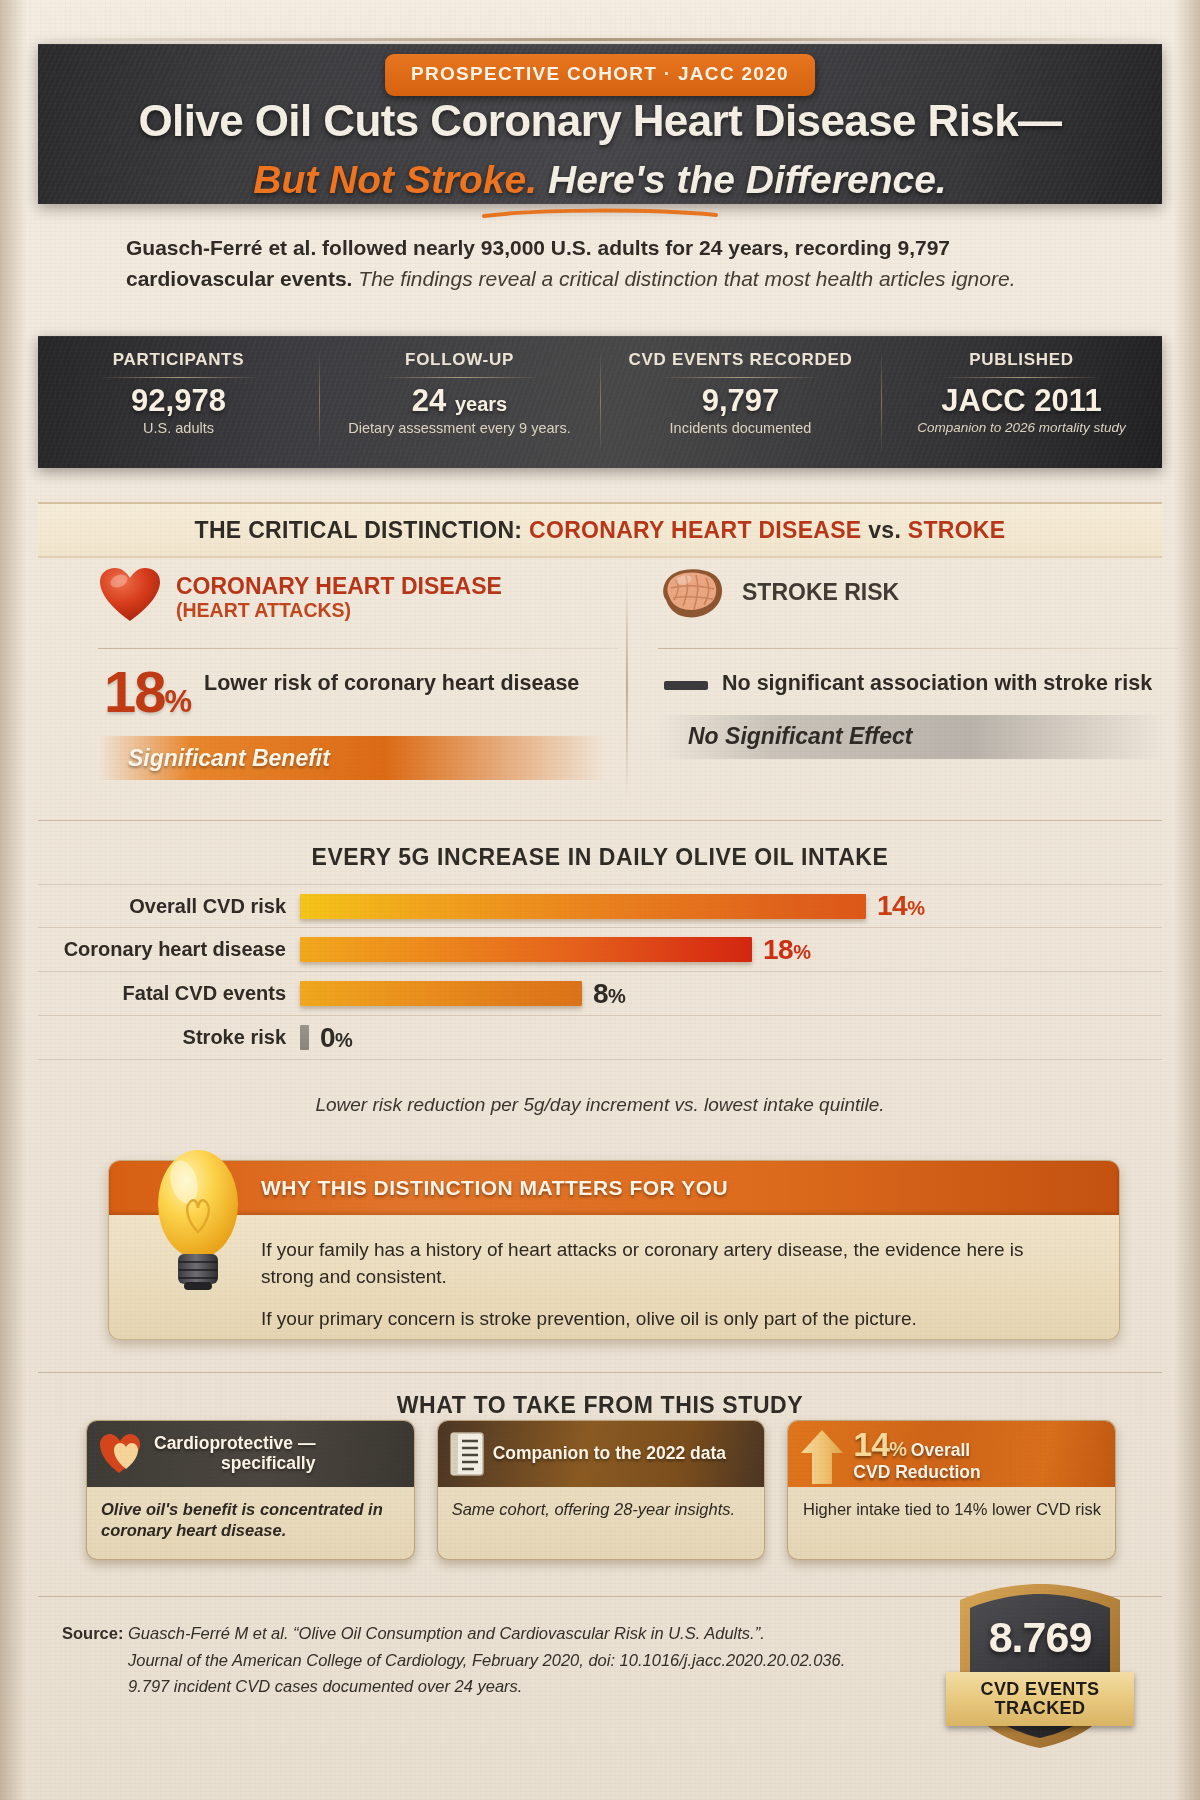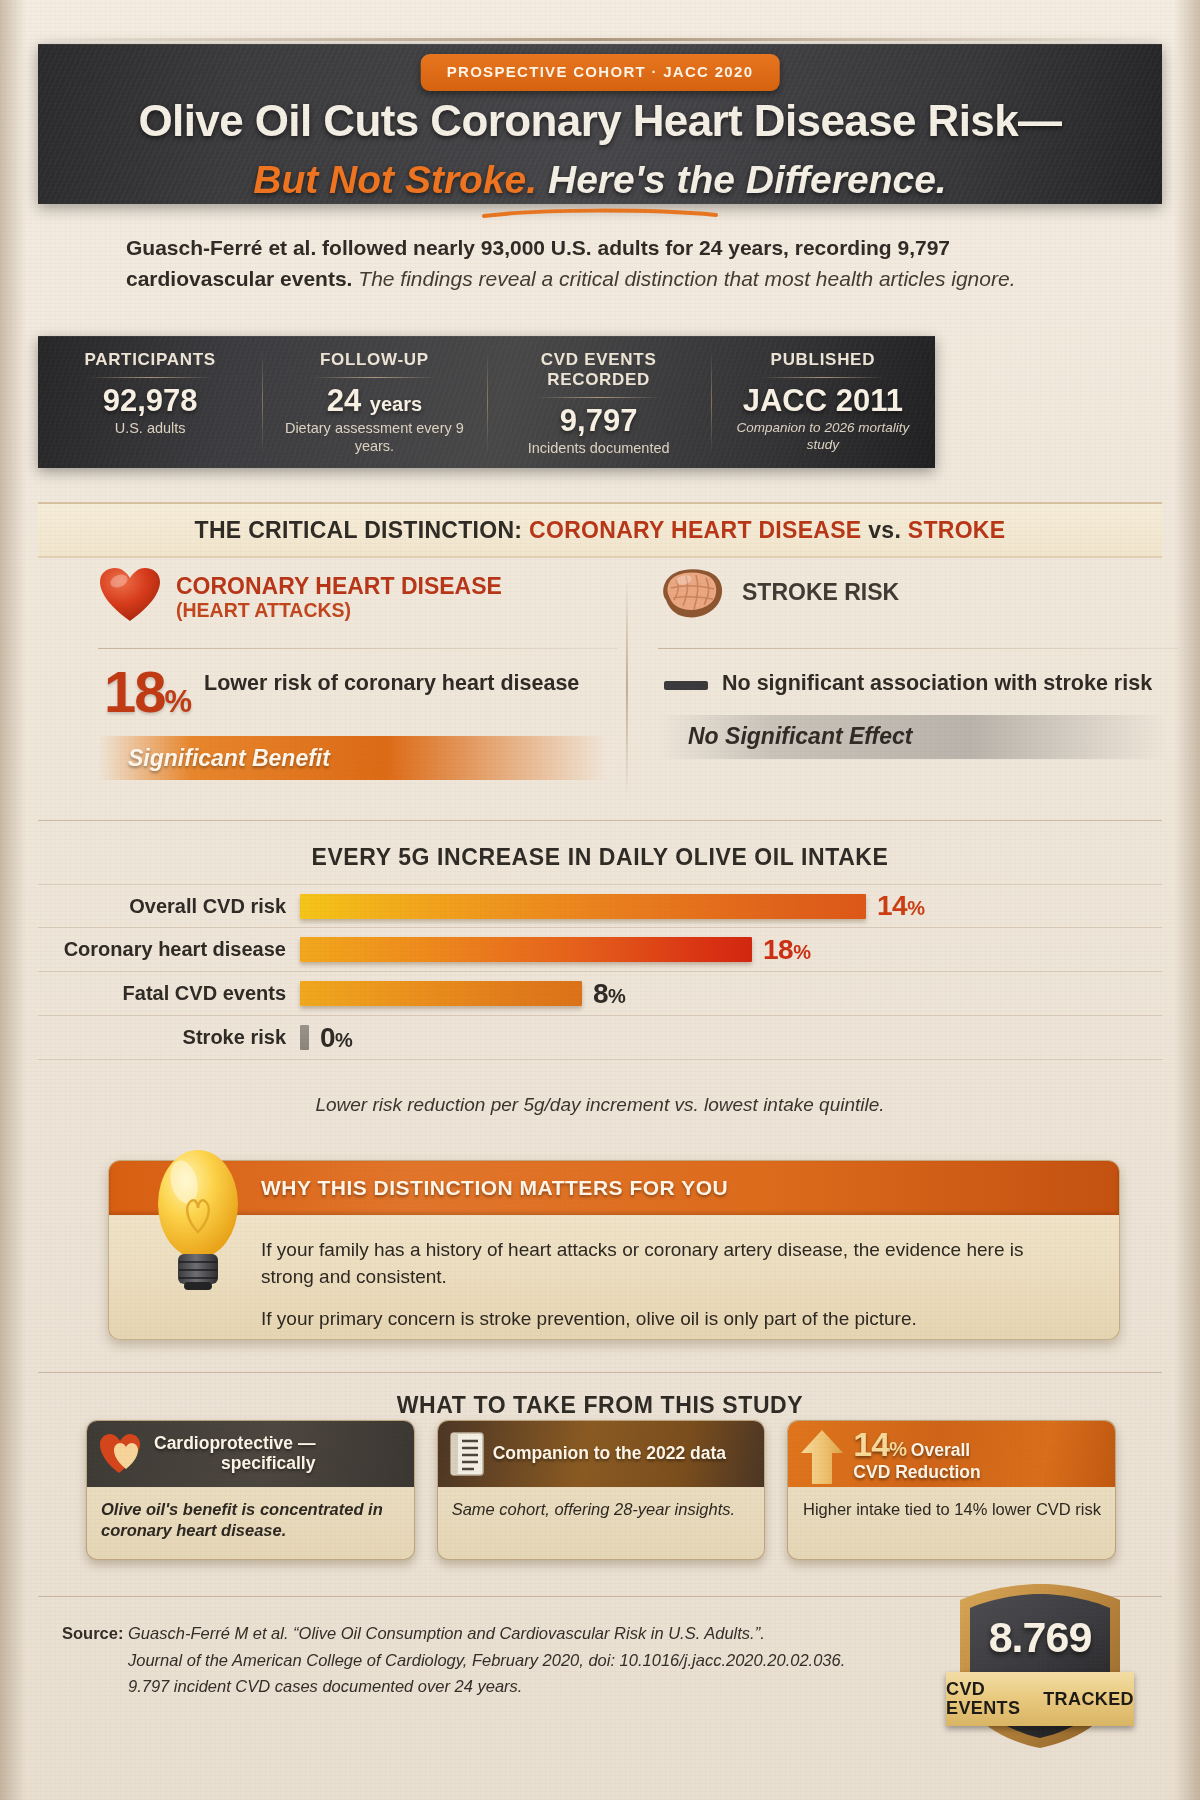--- a/index.html
+++ b/index.html
@@ -33,21 +33,21 @@
     box-shadow:0 4px 14px rgba(0,0,0,.35), inset 0 1px 0 rgba(255,255,255,.06);
   }
   .header-band::before{
     content:"";position:absolute;inset:0;
     background:repeating-linear-gradient(115deg, rgba(255,255,255,.018) 0 2px, rgba(0,0,0,.02) 2px 5px);
   }
   .header-top-rule{position:absolute;left:0;top:6px;width:1124px;height:3px;background:linear-gradient(90deg,rgba(160,130,95,0),rgba(150,120,85,.65),rgba(160,130,95,0));}
   .kicker{
     position:absolute;left:50%;transform:translateX(-50%);top:22px;
     background:linear-gradient(180deg,#e8751f,#d4620f);
-    color:#fdf3e6;font-weight:bold;font-size:15px;letter-spacing:1.3px;
+    color:#fdf3e6;font-weight:bold;font-size:19px;letter-spacing:1.3px;
     padding:9px 26px 11px;border-radius:9px;
     box-shadow:0 3px 7px rgba(0,0,0,.42);
     white-space:nowrap;z-index:3;
   }
   .title1{
     position:absolute;left:0;right:0;top:64px;text-align:center;
     font-size:44px;font-weight:bold;color:#f4efe5;letter-spacing:-.6px;
     text-shadow:0 2px 5px rgba(0,0,0,.6);
   }
   .title2{
@@ -61,21 +61,21 @@
   
   .intro{
     position:absolute;left:126px;top:232px;width:960px;
     font-size:21px;line-height:1.48;color:#2f2a26;
   }
   .intro b{font-weight:bold;}
   .intro i{font-style:italic;color:#433b33;}
 
   
   .stats{
-    position:absolute;left:38px;top:336px;width:897px;height:132px;
+    position:absolute;left:38px;top:336px;width:1124px;height:132px;
     background:linear-gradient(100deg,#262628 0%,#3c3c40 22%,#484849 52%,#333336 82%,#202022 100%);
     box-shadow:0 4px 13px rgba(0,0,0,.35), inset 0 1px 0 rgba(255,255,255,.06);
     display:flex;
   }
   .stats::before{content:"";position:absolute;inset:0;background:repeating-linear-gradient(110deg,rgba(255,255,255,.016) 0 2px,rgba(0,0,0,.02) 2px 5px);}
   .stat{flex:1;position:relative;padding:14px 10px 0;text-align:center;z-index:2;}
   .stat + .stat::before{content:"";position:absolute;left:0;top:14px;bottom:14px;width:1px;background:linear-gradient(180deg,rgba(190,165,130,0),rgba(190,165,130,.55),rgba(190,165,130,0));}
   .stat-label{font-size:17px;font-weight:bold;letter-spacing:.7px;color:#ece3d4;}
   .stat-rule{width:62%;height:1px;margin:7px auto 6px;background:linear-gradient(90deg,rgba(200,175,140,0),rgba(205,180,145,.75),rgba(200,175,140,0));}
   .stat-value{font-size:31px;font-weight:bold;color:#f6efe2;line-height:1.08;text-shadow:0 2px 4px rgba(0,0,0,.5);}
@@ -198,21 +198,21 @@
   .badge{position:absolute;left:952px;top:1580px;width:176px;height:172px;}
   .badge-num{
     position:absolute;left:0;right:0;top:33px;text-align:center;
     font-size:43px;font-weight:bold;color:#f7f0e2;letter-spacing:-1px;
     text-shadow:0 3px 5px rgba(0,0,0,.55);z-index:4;
   }
   .badge-ribbon{
     position:absolute;left:-6px;right:-6px;top:92px;height:54px;z-index:4;
     background:linear-gradient(180deg,#f3dda5,#e8c97f 48%,#d9b464);
     box-shadow:0 3px 6px rgba(0,0,0,.35);
-    display:flex;flex-direction:row;align-items:center;justify-content:center;
+    display:flex;flex-direction:column;align-items:center;justify-content:center;
   }
   .badge-ribbon span{font-size:18px;font-weight:bold;color:#1f1b16;line-height:1.05;letter-spacing:.4px;}
 </style>
 </head>
 <body>
 
 <div class="page">
   <div class="edge-l"></div>
   <div class="edge-r"></div>
 

